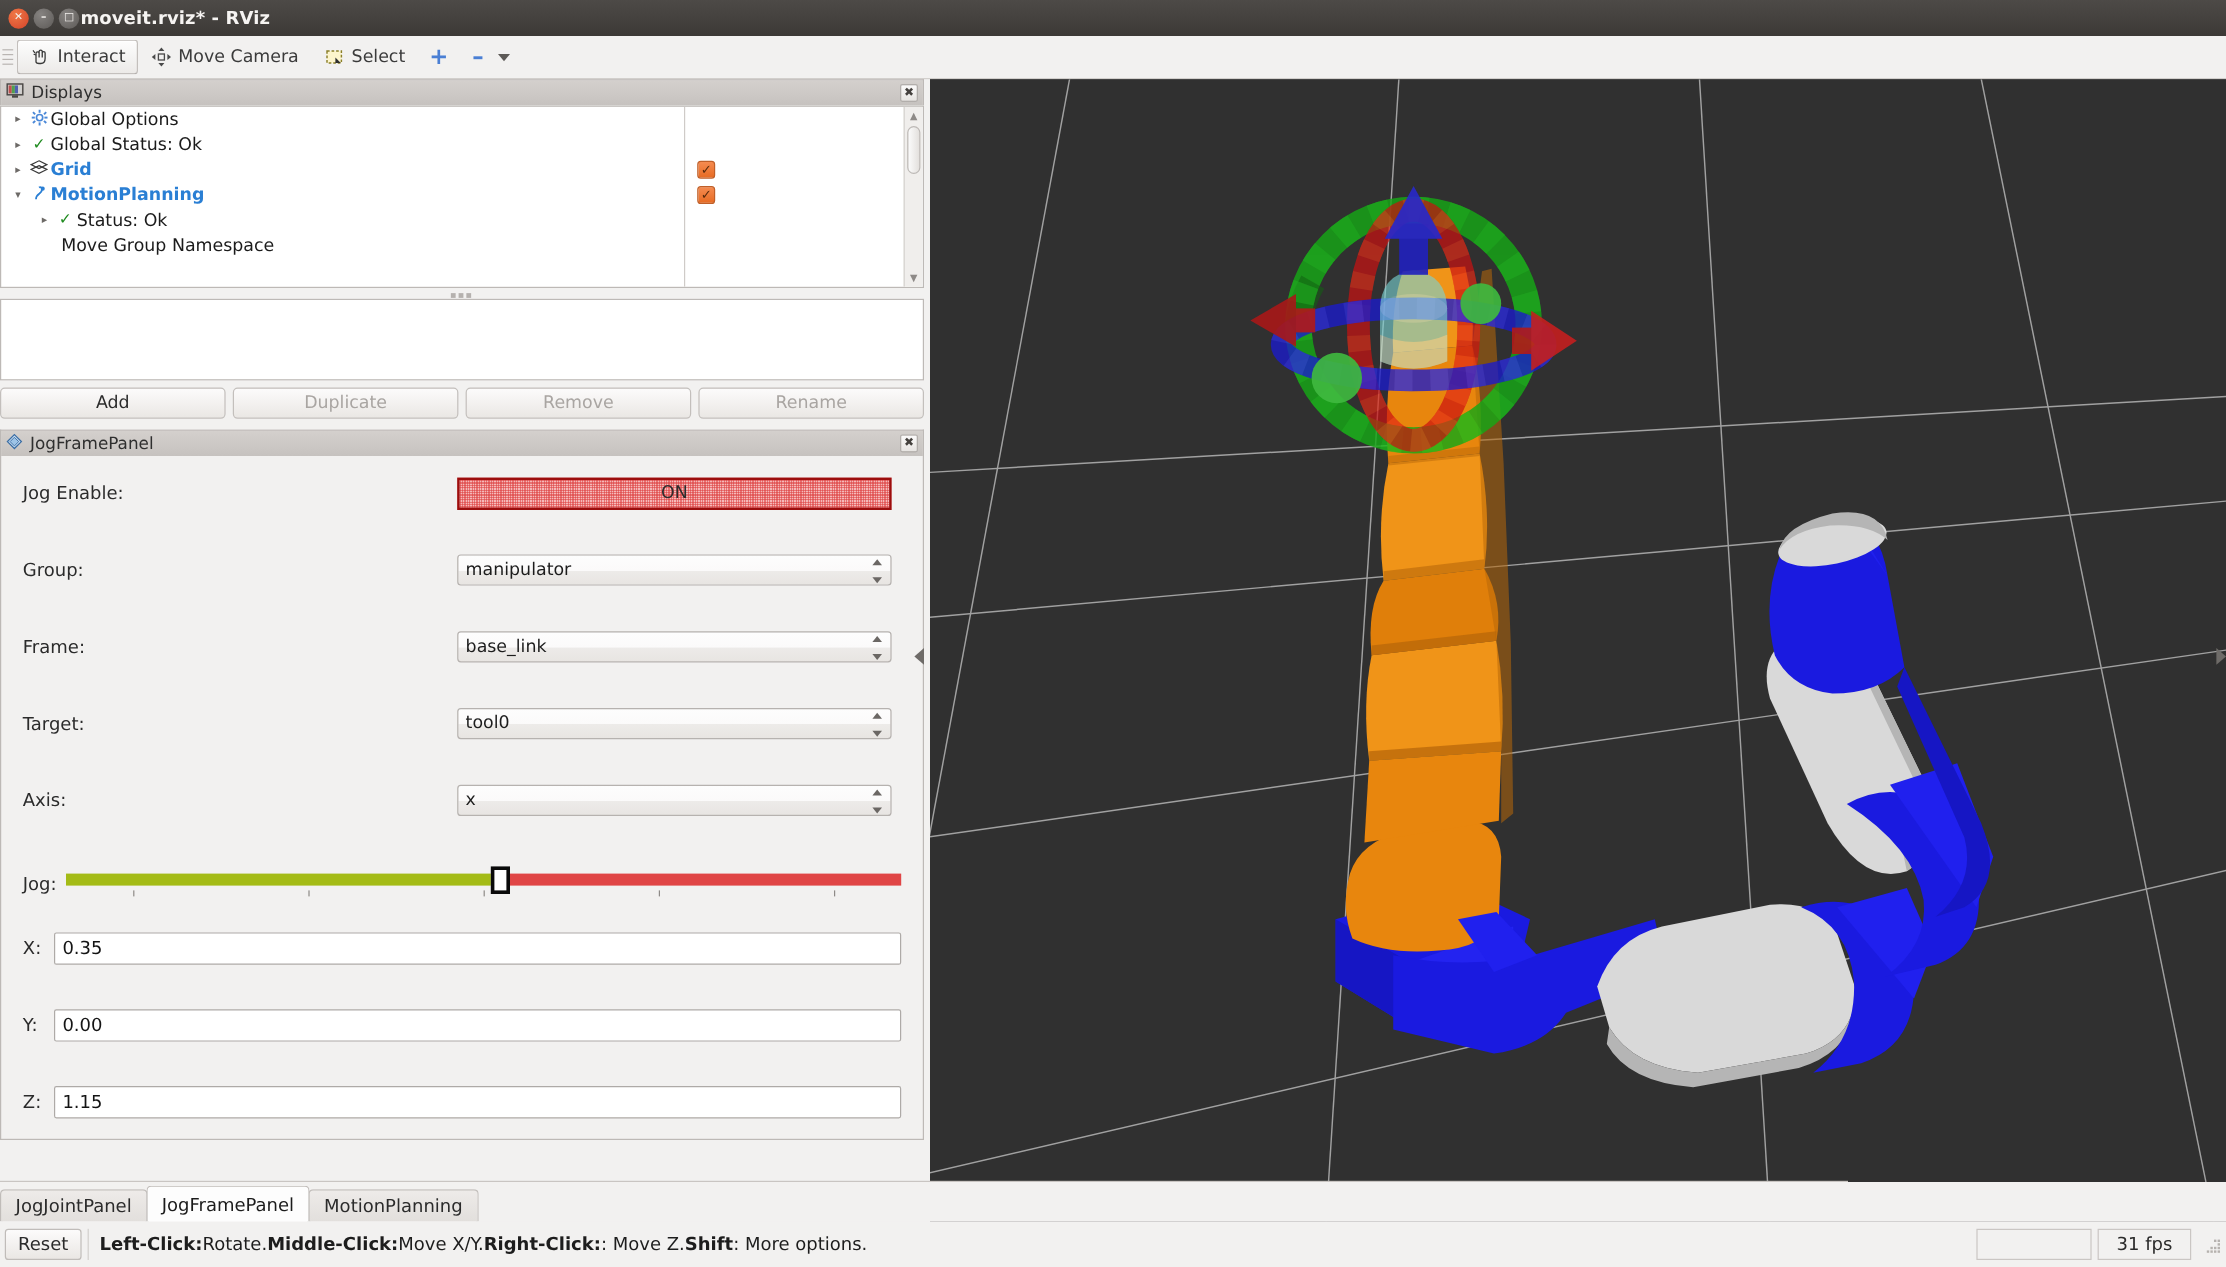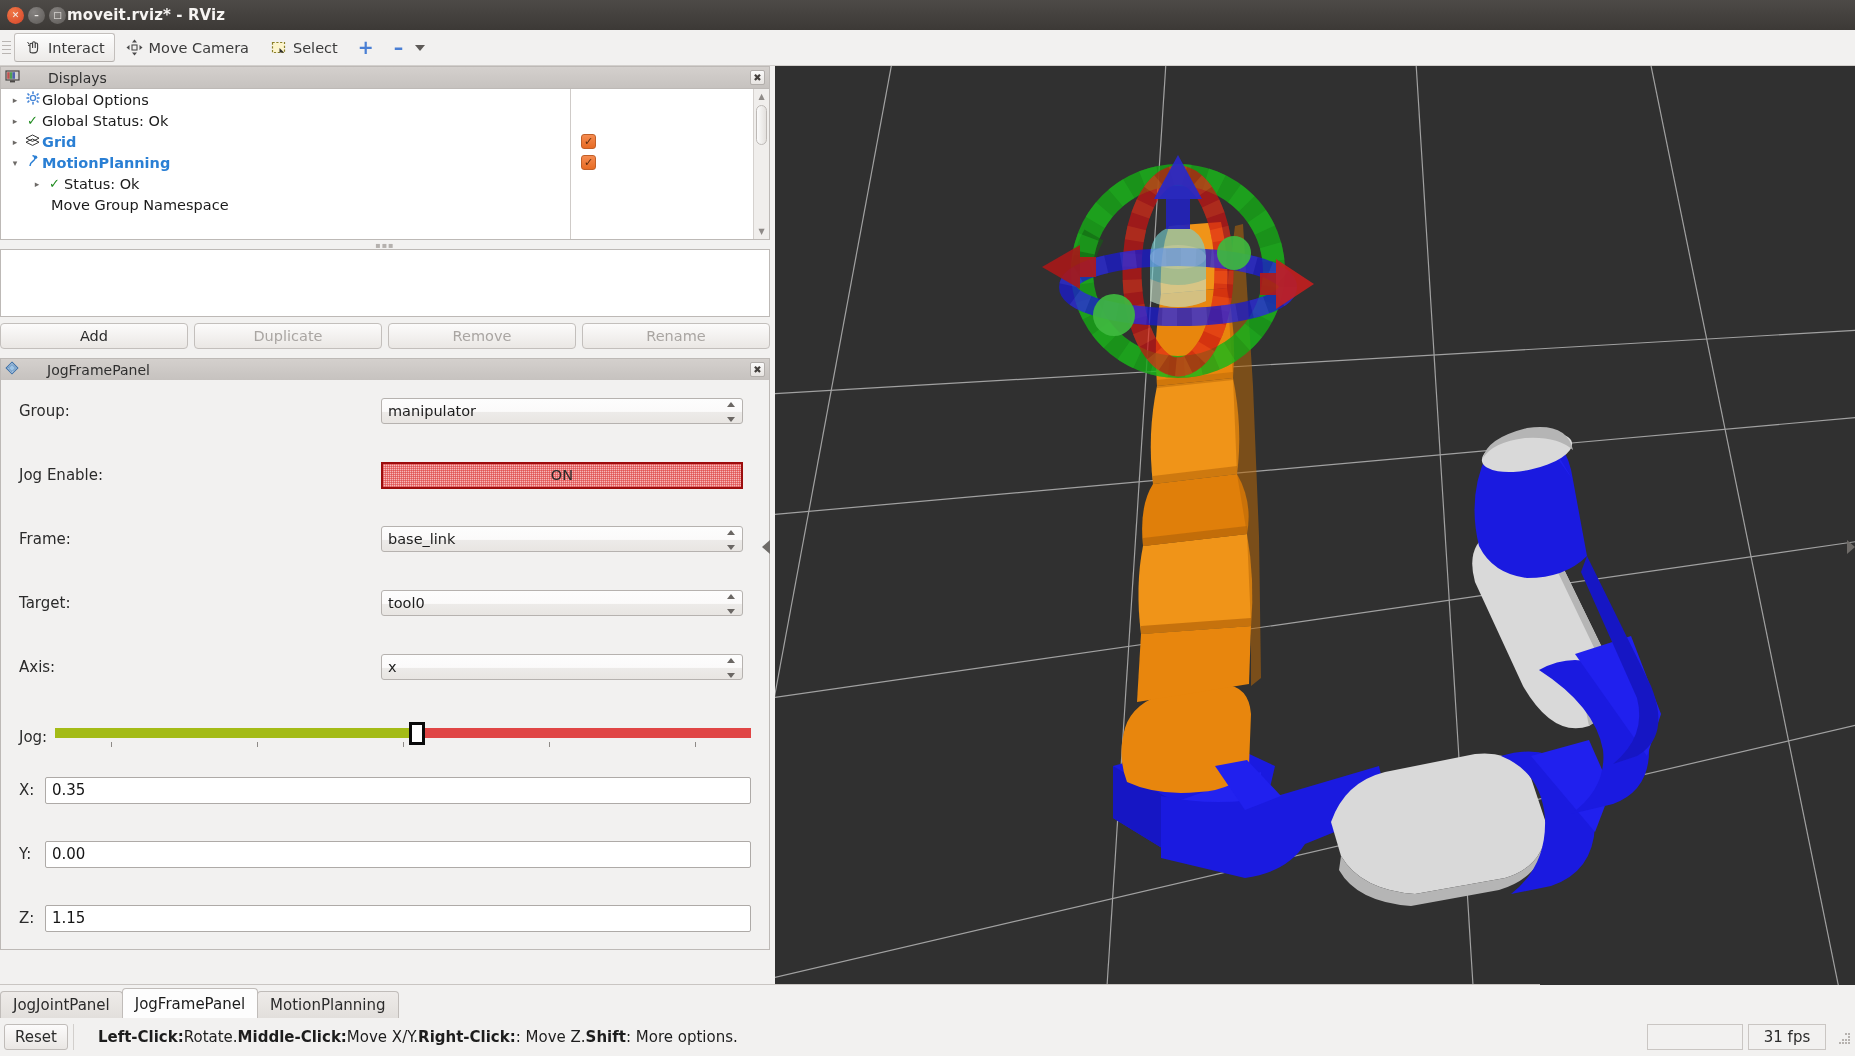--- a/index.html
+++ b/index.html
@@ -57,21 +57,21 @@
   
   #leftdock {
     position: absolute; left: 0; top: 66px; width: 770px; height: 919px;
     background: #f2f1f0;
   }
 
   .panel-title {
     height: 22px; background: linear-gradient(to bottom,#d4d0cd,#c6c2bf);
     display: flex; align-items: center; padding: 0 4px;
     border: 1px solid #bdb9b6; border-bottom: none;
-    font-size: 14px; color: #2f2f2f; gap: 22px;
+    font-size: 14px; color: #2f2f2f;
   }
   .panel-title .ptxt { margin-left: 6px; }
   .panel-title .pclose {
     margin-left: auto; width: 15px; height: 15px; border-radius: 2px;
     background: linear-gradient(to bottom,#fbfafa,#e7e4e1);
     border: 1px solid #b2aeab; display: flex; align-items: center;
     justify-content: center; font-size: 10px; color: #44403d; font-weight: bold;
   }
 
   
@@ -201,21 +201,21 @@
     position: absolute; left: 0; top: 1018px; width: 1855px; height: 38px;
     background: #f2f1f0; display: flex; align-items: center; padding: 0 4px; gap: 5px;
   }
   #reset-btn {
     height: 26px; padding: 0 10px; display: flex; align-items: center;
     font-size: 15px; color: #2b2b2b; border: 1px solid #c0bcb9; border-radius: 3px;
     background: linear-gradient(to bottom,#fcfbfb,#eae7e4);
     text-align: center;
   }
   #hint {
-    flex: 1; height: 26px; display: flex; align-items: center; padding-left: 24px;
+    flex: 1; height: 26px; display: flex; align-items: center; padding-left: 9px;
     font-size: 15px; color: #1d1d1d; border-left: 1px solid #d2cfcc;
   }
   #hint b { font-weight: bold; }
   #fpsbox {
     height: 26px; min-width: 78px; padding: 0 10px;
     border: 1px solid #cac6c3; display: flex; align-items: center; justify-content: center;
     font-size: 15px; color: #2b2b2b; background: #f2f1f0;
   }
   #fpsblank { height: 26px; width: 96px; border: 1px solid #cac6c3; background: #f2f1f0; }
   #grip-corner { width: 16px; height: 16px; margin-left: 4px; position: relative; }
@@ -431,36 +431,36 @@
           <polygon points="7,3.4 10.6,7 7,10.6 3.4,7" fill="#9ec4e6" stroke="#3b6ea5" stroke-width="0.8"></polygon>
         </svg>
       </span>
       <span class="ptxt">JogFramePanel</span>
       <span class="pclose">✖</span>
     </div>
 
     <div id="jog-body">
 
       <div class="frow">
+        <div class="flabel">Jog Enable:</div>
+        <div class="fctl">
+          <div class="onbtn">ON</div>
+        </div>
+      </div>
+
+      <div class="frow">
         <div class="flabel">Group:</div>
         <div class="fctl">
           <div class="combo">
             <span>manipulator</span>
             <span class="spin">
               <i class="ar-up"></i>
                 <i class="ar-down"></i>
             </span>
           </div>
-        </div>
-      </div>
-
-      <div class="frow">
-        <div class="flabel">Jog Enable:</div>
-        <div class="fctl">
-          <div class="onbtn">ON</div>
         </div>
       </div>
 
       <div class="frow">
         <div class="flabel">Frame:</div>
         <div class="fctl">
           <div class="combo">
             <span>base_link</span>
             <span class="spin">
               <i class="ar-up"></i>

